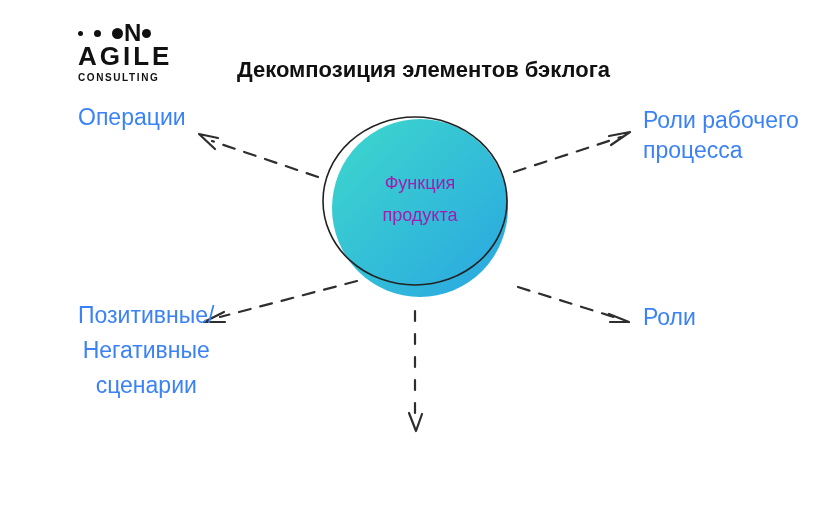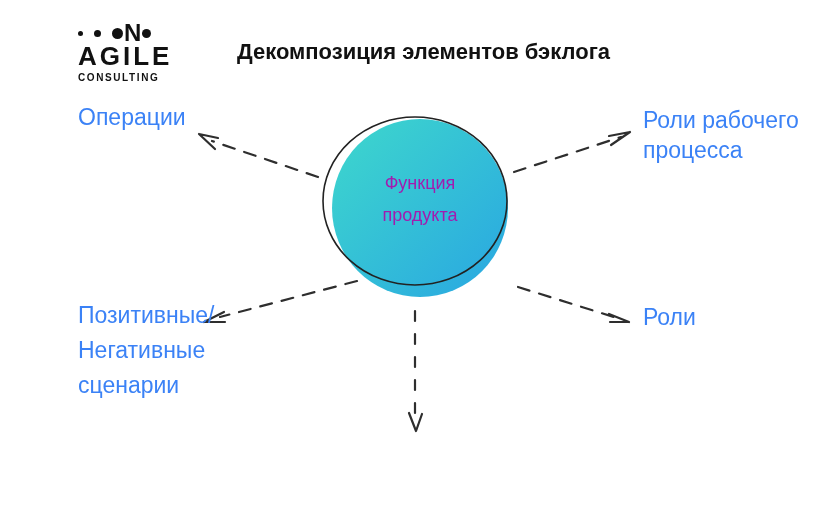--- a/index.html
+++ b/index.html
@@ -16,33 +16,33 @@
   .d1 { width:5px;  height:5px;  margin-right:11px; }
   .d2 { width:7px;  height:7px;  margin-right:11px; }
   .d3 { width:11px; height:11px; margin-right:1px; }
   .d4 { width:9px;  height:9px;  margin-left:1px; }
   .logo-n { font-size:24px; font-weight:bold; line-height:20px; letter-spacing:0; }
   .logo-name { font-size:26px; font-weight:bold; letter-spacing:3px; line-height:28px; margin-top:-2px; }
   .logo-sub  { font-size:10px; font-weight:bold; letter-spacing:1.6px; line-height:15px; }
 
   
   .title {
-    position:absolute; left:237px; top:39px; margin:0; z-index:2;
+    position:absolute; left:237px; top:57px; margin:0; z-index:2;
     font-size:22px; font-weight:bold; line-height:26px; color:#111;
     white-space:nowrap;
   }
 
   
   .label {
     position:absolute; z-index:2; color:#3b82f6;
     font-size:23px; line-height:32px; white-space:pre-line;
   }
   .label-operations { left:78px;  top:101px; }
   .label-workflow   { left:643px; top:105px; line-height:30px; }
-  .label-scenarios  { left:78px;  top:298px; line-height:35px; }
+  .label-scenarios  { left:78px;  top:298px; line-height:35px;text-align:center; }
   .label-roles      { left:643px; top:301px; }
   .label-business   { left:343px; top:436px; }
 
   .center-label {
     position:absolute; left:330px; top:167px; width:180px; z-index:2;
     text-align:center; font-size:18px; line-height:32px; color:#a21caf;
     white-space:pre-line;
   }
 </style>
 </head>

